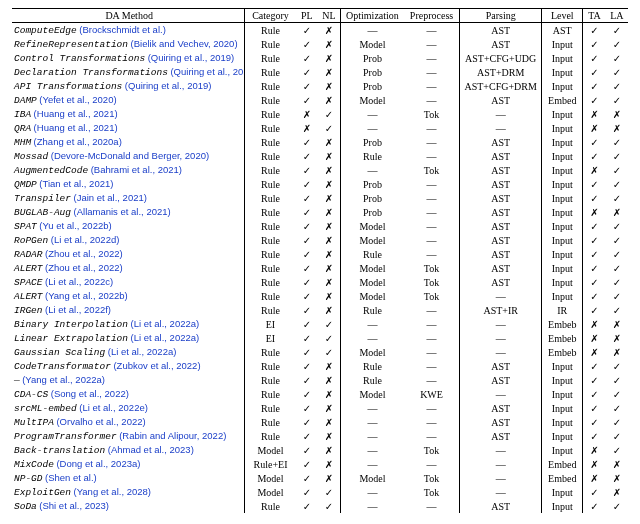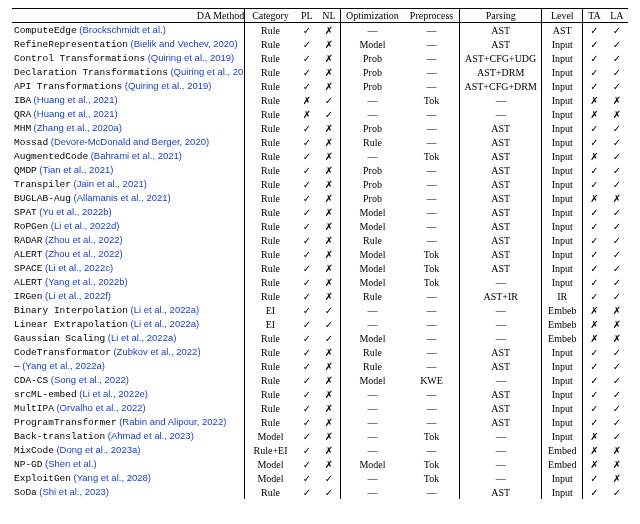--- a/index.html
+++ b/index.html
@@ -21,32 +21,33 @@
     line-height: 13px;
     vertical-align: middle;
   }
   thead th {
     font-weight: normal;
     text-align: center;
     border-top: 1px solid #000;
     border-bottom: 1px solid #000;
   }
   thead th.mcol {
-    text-align: right;
+    text-align: center;
     padding-left: 2px;
   }
   tbody td.mcol {
     text-align: left;
     padding-left: 2px;
     white-space: nowrap;
     overflow: hidden;
   }
   .method {
     font-family: "Courier New", Courier, monospace;
     font-size: 9.5px;
+    font-style: italic;
   }
   .cite {
     color: #1a3ec8;
     font-family: Liberation Sans, sans-serif;
     font-size: 9.5px;
   }
   td.c { text-align: center; }
   .col-method { width: 230px; }
   .col-vsep { width: 1px; background: #000; padding:0; }
   .col-cat  { width: 50px; }
@@ -180,20 +181,37 @@
         <td class="c">—</td>
         <td class="vsep"></td>
         <td class="c">AST+CFG+DRM</td>
         <td class="vsep"></td>
         <td class="c">Input</td>
         <td class="vsep"></td>
         <td class="c">✓</td>
         <td class="c">✓</td>
       </tr>
       <tr>
+        <td class="mcol"><span class="method">DAMP</span> <span class="cite">(Yefet et al., 2020)</span></td>
+        <td class="vsep"></td>
+        <td class="c">Rule</td>
+        <td class="c">✓</td>
+        <td class="c">✗</td>
+        <td class="vsep"></td>
+        <td class="c">Model</td>
+        <td class="c">—</td>
+        <td class="vsep"></td>
+        <td class="c">AST</td>
+        <td class="vsep"></td>
+        <td class="c">Embed</td>
+        <td class="vsep"></td>
+        <td class="c">✓</td>
+        <td class="c">✓</td>
+      </tr>
+      <tr>
         <td class="mcol"><span class="method">IBA</span> <span class="cite">(Huang et al., 2021)</span></td>
         <td class="vsep"></td>
         <td class="c">Rule</td>
         <td class="c">✗</td>
         <td class="c">✓</td>
         <td class="vsep"></td>
         <td class="c">—</td>
         <td class="c">Tok</td>
         <td class="vsep"></td>
         <td class="c">—</td>

